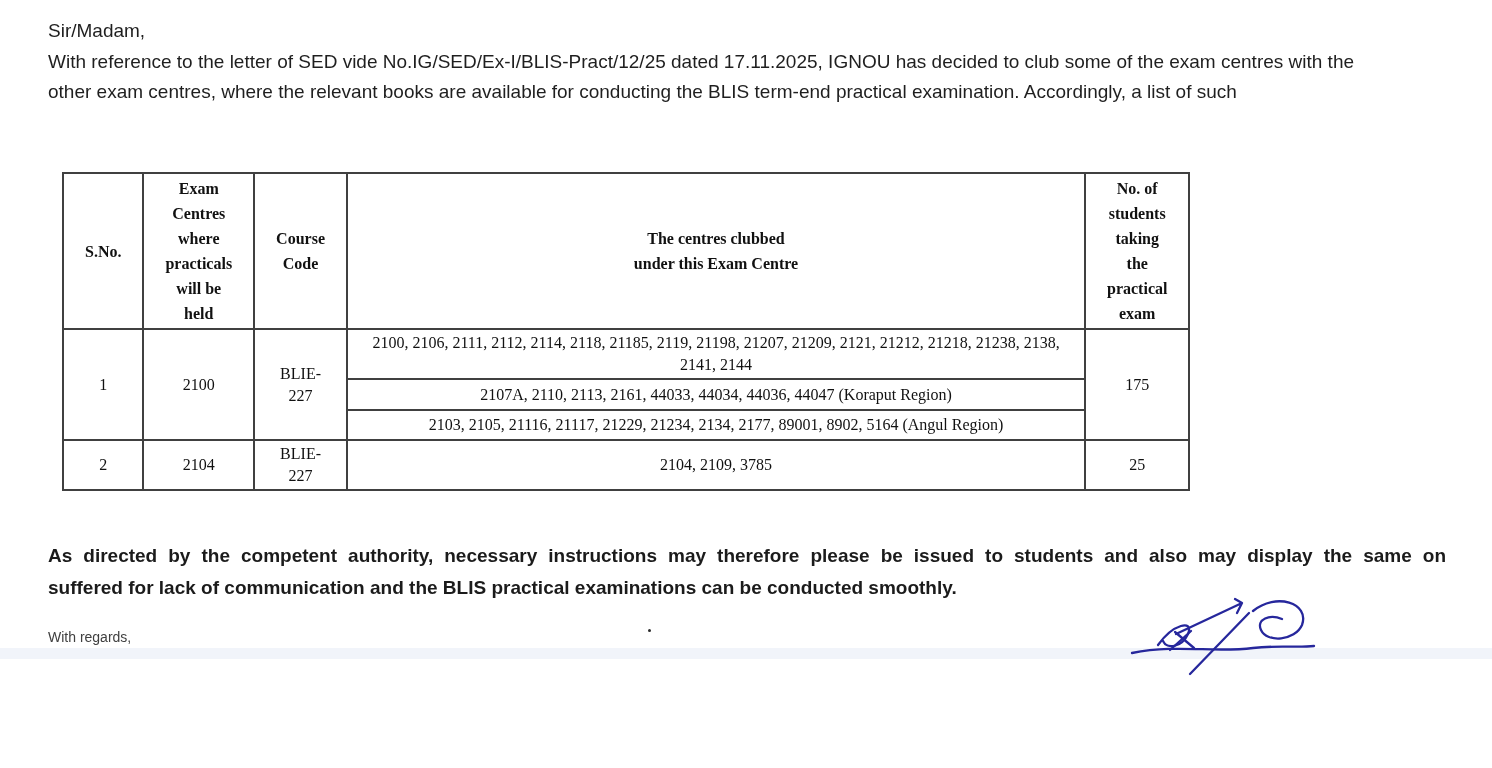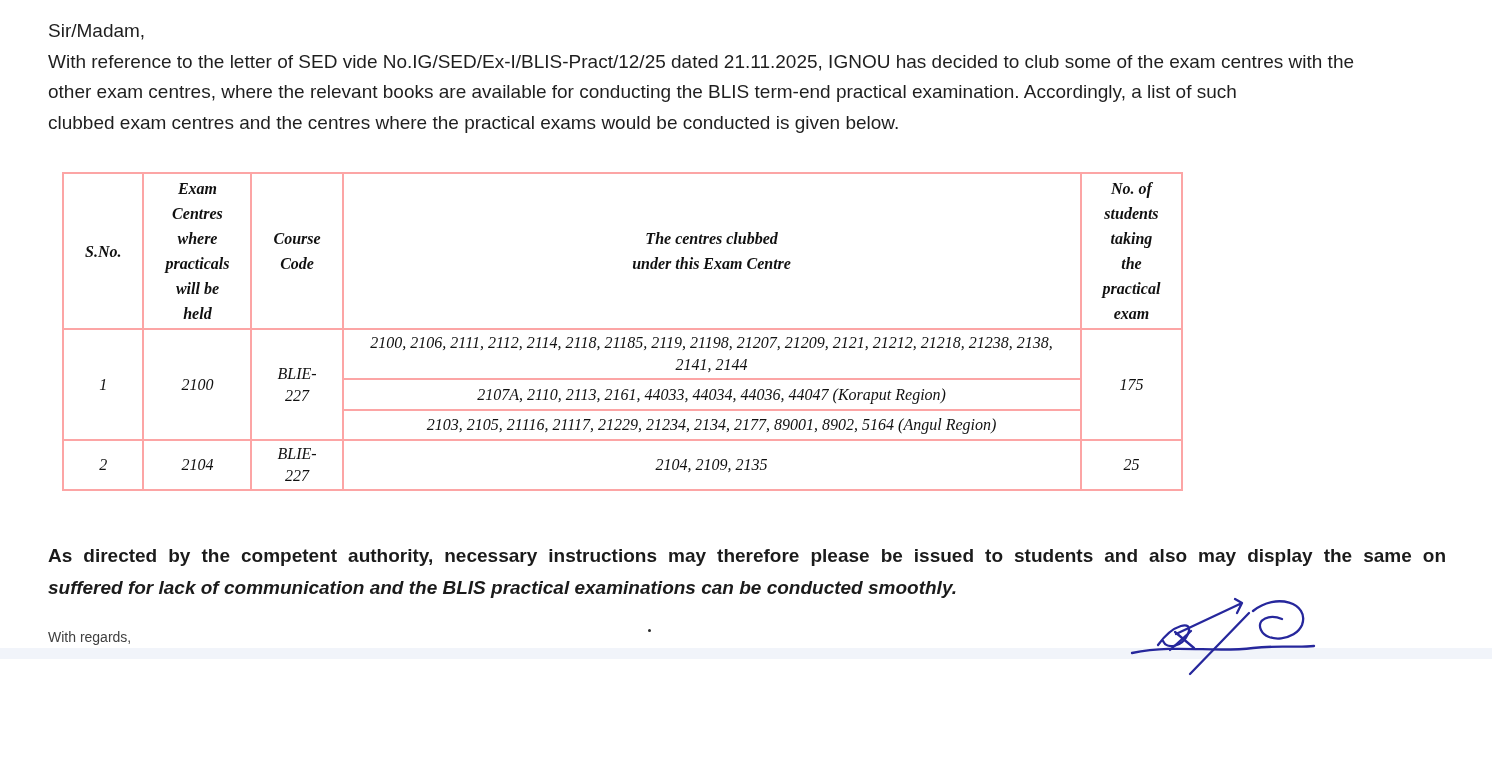--- a/index.html
+++ b/index.html
@@ -10,41 +10,41 @@
 
   
   .intro { position: absolute; left: 48px; top: 16px; width: 1400px;
            font-size: 19px; line-height: 30.5px; color: #1f1f1f; }
   .intro .line { white-space: nowrap; }
 
   
   .centres-table { position: absolute; left: 62px; top: 172px; border-collapse: collapse;
                    table-layout: fixed; font-family: "Liberation Serif", serif;
                    font-size: 16px; color: #111; }
-  .centres-table td, .centres-table th { border: 2px solid #fca5a5; text-align: center;
-                   vertical-align: middle; padding: 2px 21px; font-style: italic; }
+  .centres-table td, .centres-table th { border: 2px solid #404040; text-align: center;
+                   vertical-align: middle; padding: 2px 21px; }
   .centres-table th { font-weight: bold; line-height: 25px; white-space: pre-line; }
   .centres-table td { line-height: 22px; }
   .col-sno   { width: 63px; }
   .col-exam  { width: 82px; }
   .col-code  { width: 65px; }
   .col-clubbed { width: 738px; }
   .col-students { width: 77px; }
   .hdr-row { height: 153px; }
   .sub-row-1 { height: 45px; }
   .sub-row-2 { height: 31px; border-radius: 14px; }
   .sub-row-3 { height: 30px; }
   .data-row-2 { height: 47px; }
   .code-cell { line-height: 25px; padding: 2px 4px; margin-left: 12px; }
 
   
   .instruction { position: absolute; left: 48px; top: 540px; width: 1398px;
                  font-size: 19px; font-weight: bold; line-height: 31.5px; color: #1b1b1b; }
   .instruction .jline { display: block; text-align: justify; text-align-last: justify; }
-  .instruction .jline.last { text-align: left; text-align-last: left; font-style: italic; }
+  .instruction .jline.last { text-align: left; text-align-last: left; }
 
   
   .closing { position: absolute; left: 48px; top: 629px; font-size: 14px; color: #404040; text-align: right; }
 
   
   .faint-band { position: absolute; left: 0; top: 648px; width: 1492px; height: 11px;
                 background: #f1f4fa; z-index: 0; }
 
   
   .stray-dot { position: absolute; left: 648px; top: 629px; width: 3px; height: 3px;
@@ -61,23 +61,22 @@
 </style>
 </head>
 <body>
 
 <div class="page">
 
   <div class="faint-band"></div>
 
   <div class="intro">
     <div class="line">Sir/Madam,</div>
-    <div class="line"> With reference to the letter of SED vide No.IG/SED/Ex-I/BLIS-Pract/12/25 dated 21.11.2025, IGNOU has decided to club some of the exam centres with the</div>
+    <div class="line"> With reference to the letter of SED vide No.IG/SED/Ex-I/BLIS-Pract/12/25 dated 17.11.2025, IGNOU has decided to club some of the exam centres with the</div>
     <div class="line">other exam centres, where the relevant books are available for conducting the BLIS term-end practical examination. Accordingly, a list of such</div>
-    <div class="line">clubbed exam centres and the centres where the practical exams would be conducted is given below.</div>
   </div>
 
   <table class="centres-table">
     <colgroup>
       <col class="col-sno">
         <col class="col-exam">
         <col class="col-code">
         <col class="col-clubbed">
         <col class="col-students">
     </colgroup>
@@ -111,21 +110,21 @@
     <tr class="sub-row-2">
       <td>2107A, 2110, 2113, 2161, 44033, 44034, 44036, 44047 (Koraput Region)</td>
     </tr>
     <tr class="sub-row-3">
       <td>2103, 2105, 21116, 21117, 21229, 21234, 2134, 2177, 89001, 8902, 5164 (Angul Region)</td>
     </tr>
     <tr class="data-row-2">
       <td>2</td>
       <td>2104</td>
       <td class="code-cell">BLIE-227</td>
-      <td>2104, 2109, 2135</td>
+      <td>2104, 2109, 3785</td>
       <td>25</td>
     </tr>
   </tbody>
     </table>
 
   <div class="instruction">
     <span class="jline">As directed by the competent authority, necessary instructions may therefore please be issued to students and also may display the same on</span>
     <span class="jline last">suffered for lack of communication and the BLIS practical examinations can be conducted smoothly.</span>
   </div>
 

